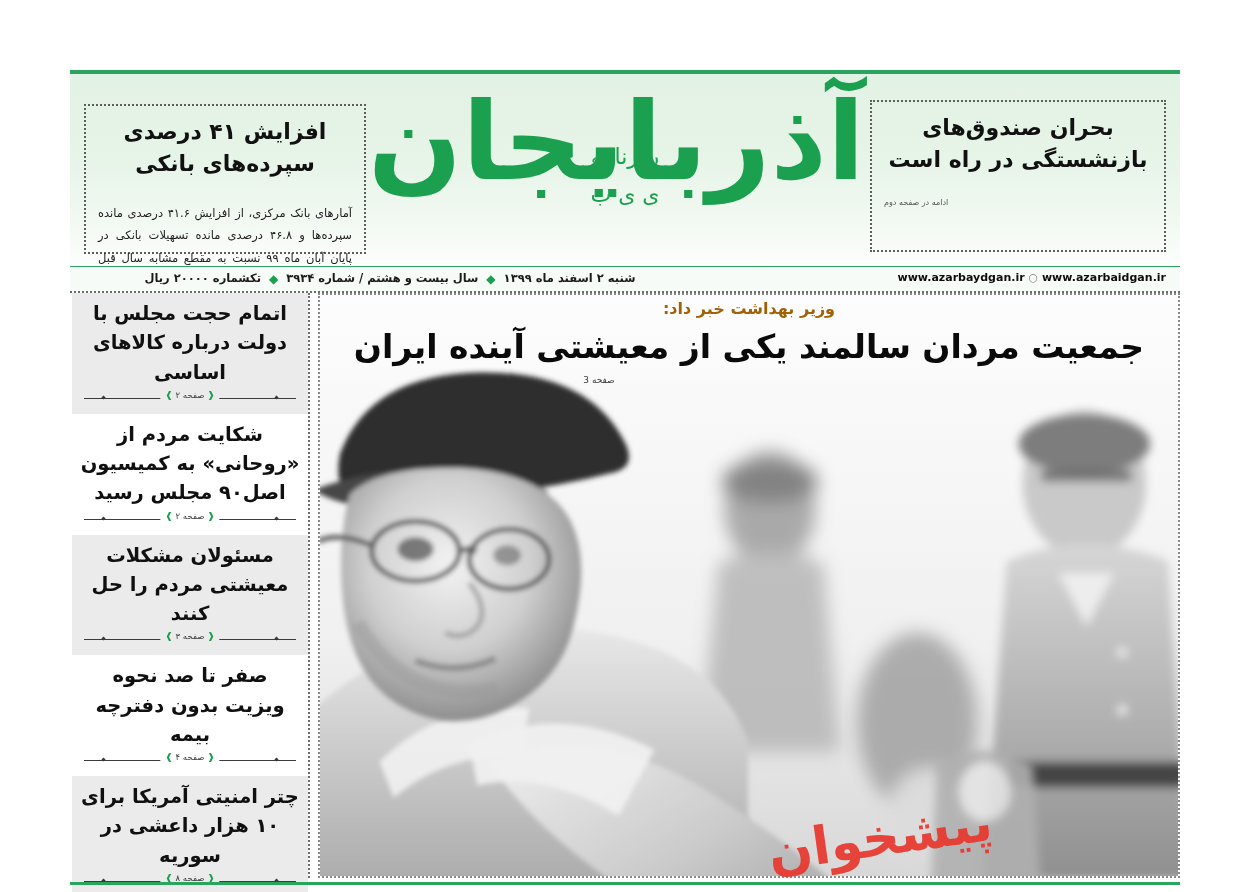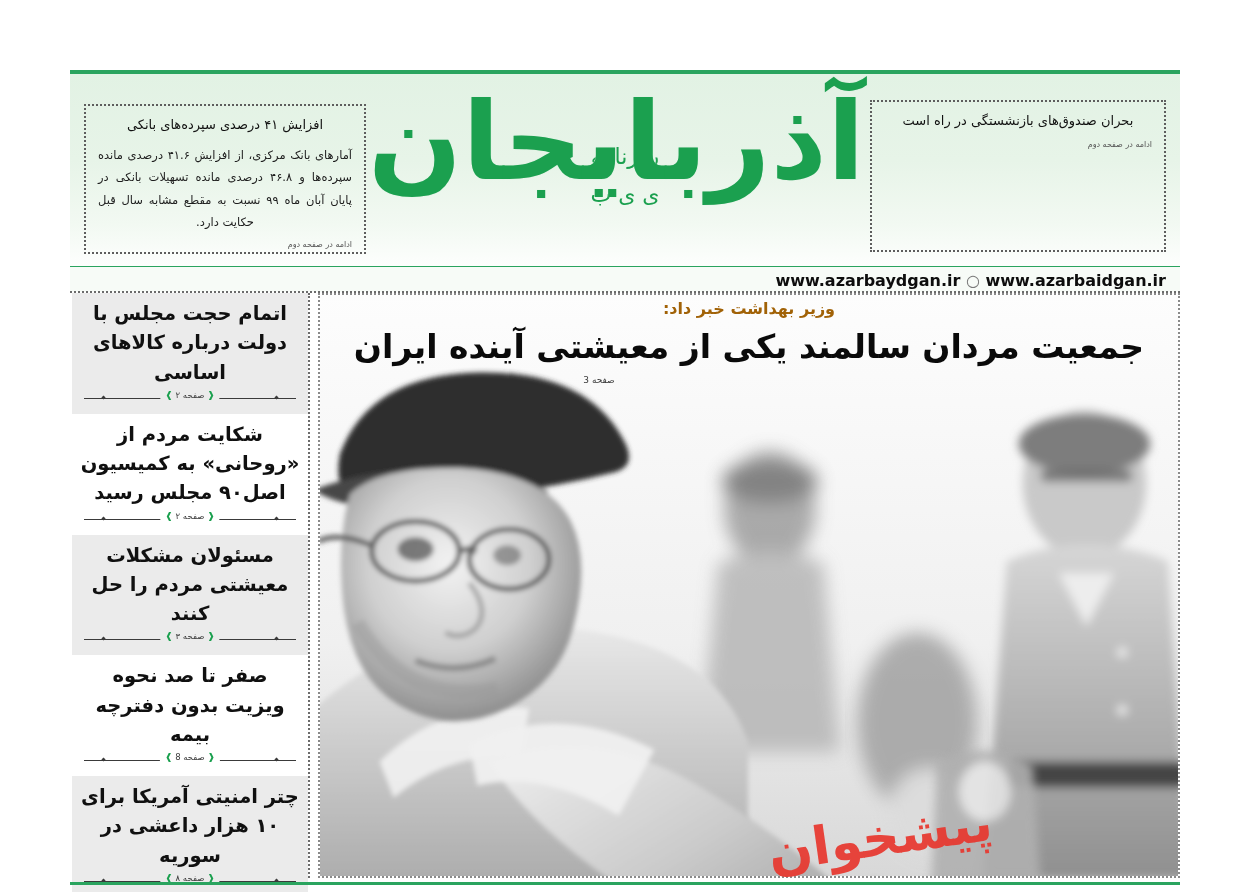--- a/index.html
+++ b/index.html
@@ -82,38 +82,38 @@
     position: absolute;
     box-sizing: border-box;
     border: 2px dotted #5d5d5d;
     padding: 10px 12px 6px 12px;
     background: transparent;
   }
   .promo.left  { left: 14px;  top: 30px;  width: 282px; height: 150px; }
   .promo.right { right: 14px; top: 26px;  width: 296px; height: 152px; }
 
   .promo-title {
-    font-size: 13px;
-    font-weight: normal;
+    font-size: 22px;
+    font-weight: bold;
     color: #111;
     text-align: center;
     line-height: 1.45;
-    margin-bottom: 9px;
+    margin-bottom: 22px;
   }
   .promo-body {
     font-size: 11.5px;
     color: #1d1d1d;
     line-height: 1.95;
     text-align: justify;
     text-align-last: center;
   }
   .promo-more {
     font-size: 8px;
     color: #555;
-    text-align: right;
+    text-align: left;
     margin-top: 6px;
   }
 
   
   .infostrip {
     position: absolute;
     left: 70px;
     top: 266px;
     width: 1110px;
     height: 26px;
@@ -137,21 +137,21 @@
     display: inline-block;
     color: #1ba04f;
     font-size: 12px;
     transform: translateY(1px);
     margin: 0 4px;
   }
   .sites {
     position: absolute;
     right: 14px;
     top: 4px;
-    font-size: 16px;
+    font-size: 11px;
     font-weight: bold;
     color: #0d0d0d;
     direction: ltr;
     font-family: "DejaVu Sans", "Liberation Sans", sans-serif;
   }
   .sites .ring {
     color: #7a7a7a;
     font-weight: normal;
   }
 
@@ -340,20 +340,27 @@
       <div class="promo-more">ادامه در صفحه دوم</div>
     </div>
 
     <div class="promo right">
       <div class="promo-title">بحران صندوق‌های بازنشستگی در راه است</div>
       <div class="promo-more">ادامه در صفحه دوم</div>
     </div>
   </div>
 
   <div class="infostrip">
+    <div class="dateline">
+      <span>شنبه ۲ اسفند ماه ۱۳۹۹</span>
+      <span class="sep">◆</span>
+      <span>سال بیست و هشتم / شماره ۳۹۳۴</span>
+      <span class="sep">◆</span>
+      <span>تکشماره ۲۰۰۰۰ ریال</span>
+    </div>
     <div class="sites">
       <span>www.azarbaydgan.ir</span>
       <span class="ring">○</span>
       <span>www.azarbaidgan.ir</span>
     </div>
   </div>
 
   <div class="dotrule"></div>
 
   <div class="content">
@@ -515,21 +522,21 @@
           <span class="pageref"><span class="brk">❰</span> <span>صفحه ۳</span> <span class="brk">❱</span></span>
         </div>
       </div>
 
       <div class="side-item">
         <div class="side-title">صفر تا صد نحوه ویزیت بدون دفترچه بیمه</div>
         <div class="side-rule">
           <span class="line"></span>
           <span class="dot-l"></span>
           <span class="dot-r"></span>
-          <span class="pageref"><span class="brk">❰</span> <span>صفحه 8</span> <span class="brk">❱</span></span>
+          <span class="pageref"><span class="brk">❰</span> <span>صفحه ۴</span> <span class="brk">❱</span></span>
         </div>
       </div>
 
       <div class="side-item shaded">
         <div class="side-title">چتر امنیتی آمریکا برای ۱۰ هزار داعشی در سوریه</div>
         <div class="side-rule">
           <span class="line"></span>
           <span class="dot-l"></span>
           <span class="dot-r"></span>
           <span class="pageref"><span class="brk">❰</span> <span>صفحه ۸</span> <span class="brk">❱</span></span>

